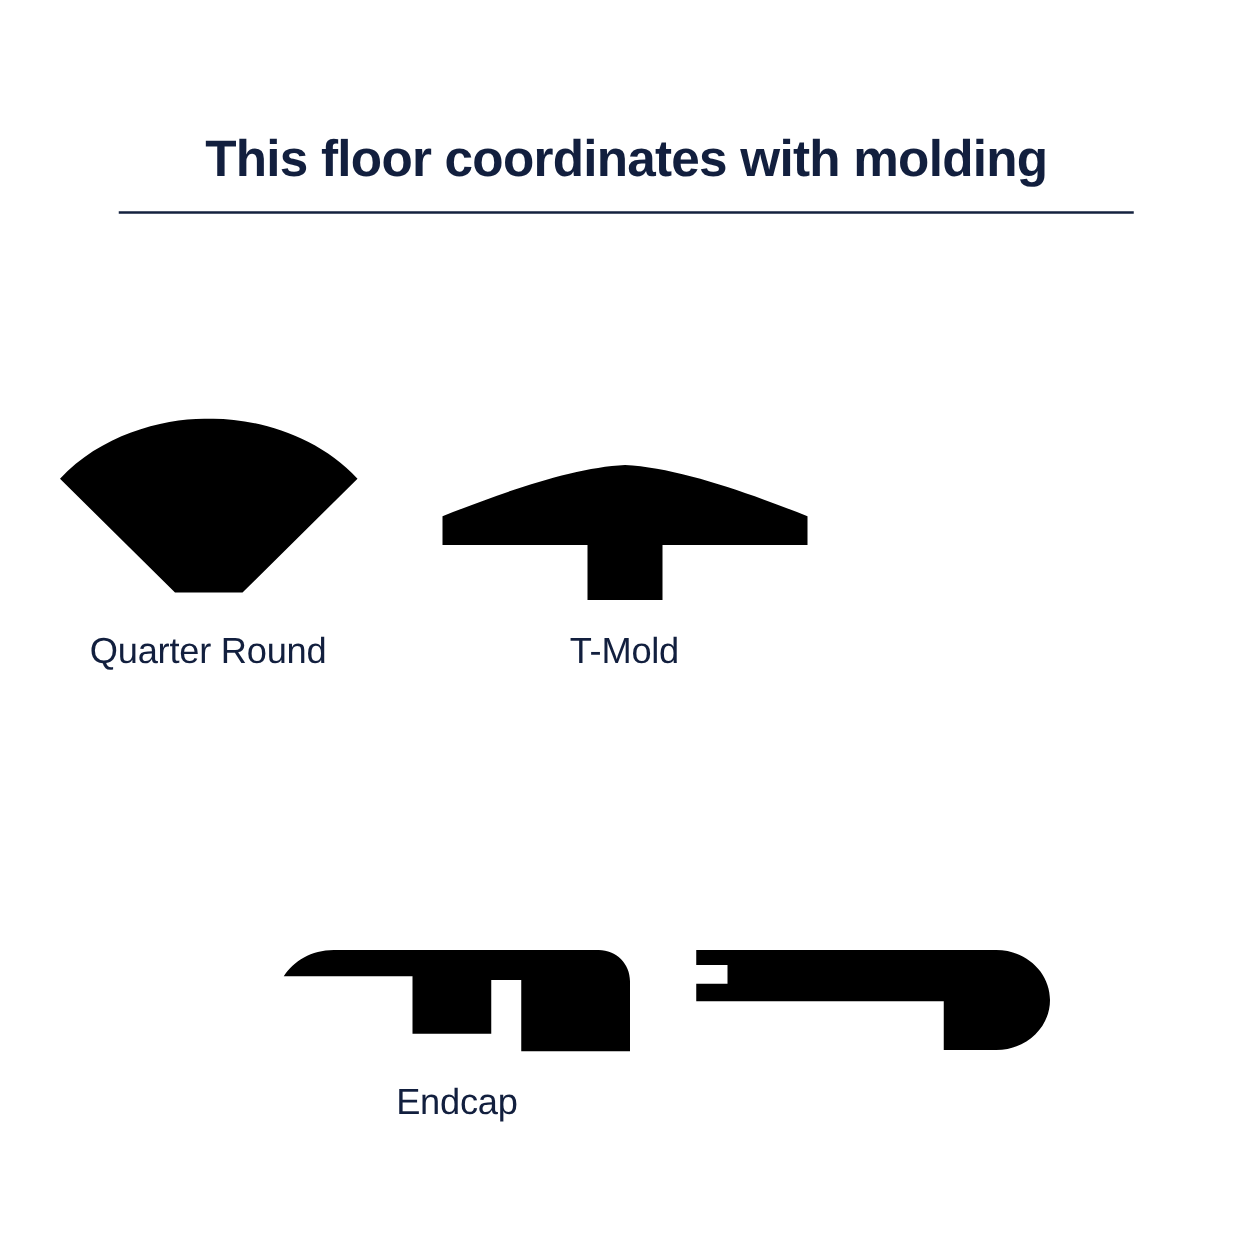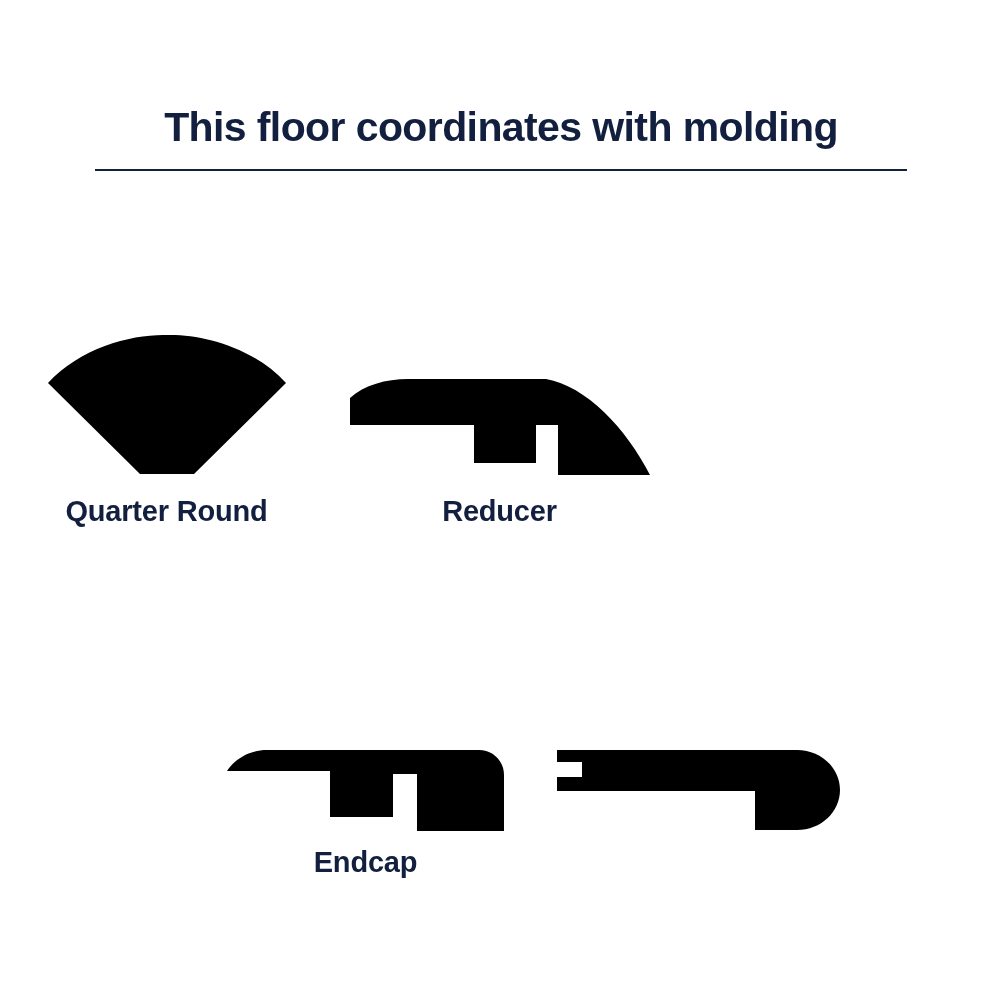--- a/index.html
+++ b/index.html
@@ -77,24 +77,24 @@
     width: 100%;
     display: flex;
     align-items: flex-end;
     justify-content: center;
   }
   .molding-figure svg {
     display: block;
     overflow: visible;
   }
   .molding-label {
-    margin-top: 17px;
+    margin-top: 27px;
     font-family: "Liberation Sans", sans-serif;
     font-size: 29px;
-    font-weight: 700;
+    font-weight: 400;
     letter-spacing: -0.2px;
     color: #121f3e;
     text-align: center;
     line-height: 1;
     white-space: nowrap;
   }
   .shape-fill {
     fill: #000000;
   }
 </style>
@@ -119,40 +119,38 @@
                      C 34 12, 86 -1, 120 0
                      C 154 -1, 206 12, 239 48
                      L 147 139
                      L 93 139
                      Z"></path>
           </svg>
         </div>
         <div class="molding-label">Quarter Round</div>
       </div>
 
-
       <div class="molding-cell">
         <div class="molding-figure">
-          <svg width="300" height="110" viewBox="0 0 300 110">
-            <path class="shape-fill" d="M 0 55
-                     L 0 28
-                     C 14 15, 36 9, 58 9
-                     L 196 9
-                     C 236 16, 276 58, 300 105
-                     L 208 105
-                     L 208 55
-                     L 186 55
-                     L 186 93
-                     L 124 93
-                     L 124 55
+          <svg width="292" height="112" viewBox="0 0 292 112">
+            <path class="shape-fill" d="M 0 45
+                     C 48 26, 104 6, 146 4
+                     C 188 6, 244 26, 292 45
+                     L 292 68
+                     L 176 68
+                     L 176 112
+                     L 116 112
+                     L 116 68
+                     L 0 68
                      Z"></path>
           </svg>
         </div>
-        <div class="molding-label">Reducer</div>
+        <div class="molding-label">T-Mold</div>
       </div>
+
 
     </div>
 
     <div class="molding-row row-2">
 
       <div class="molding-cell">
         <div class="molding-figure">
           <svg width="277" height="82" viewBox="0 0 277 82">
             <path class="shape-fill" d="M 0 22
                      C 8 10, 22 1, 40 1

